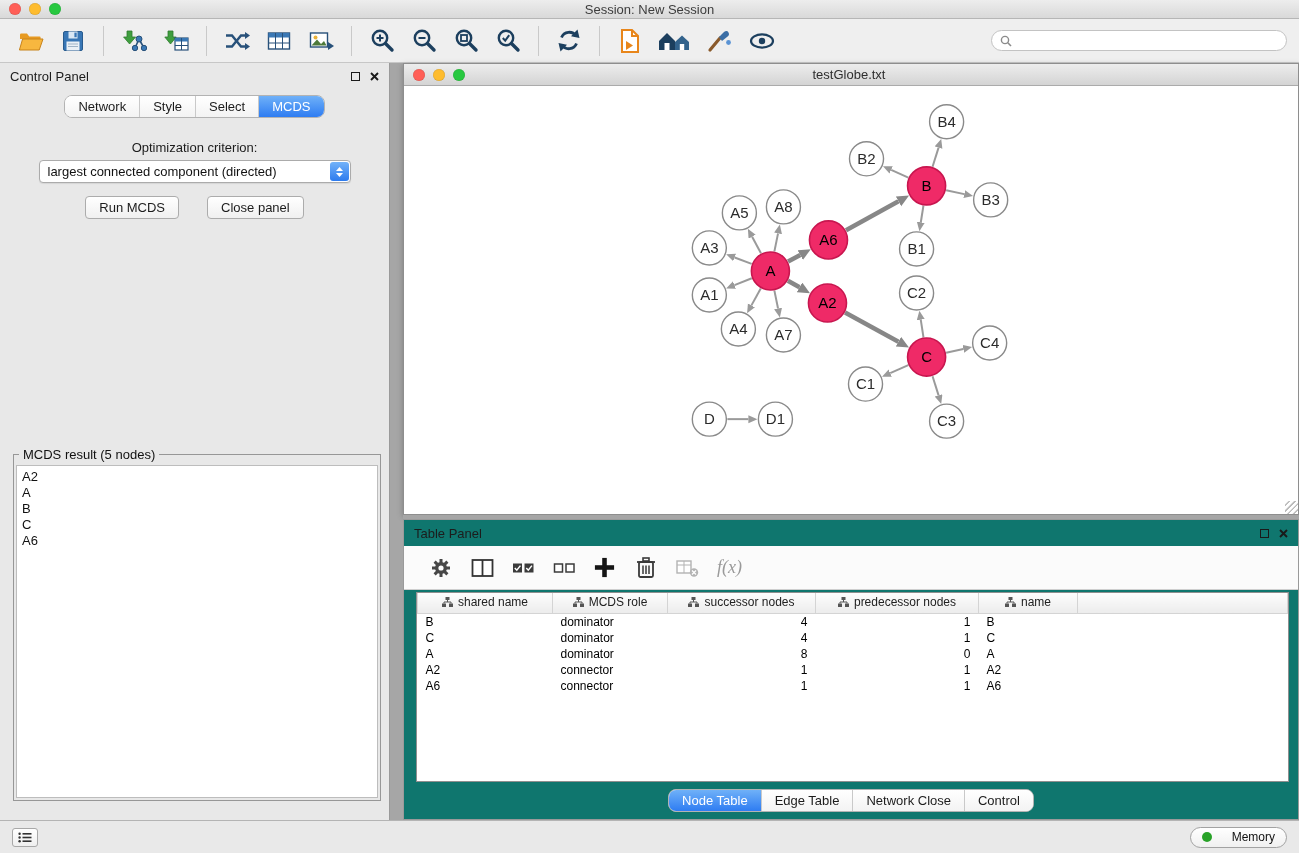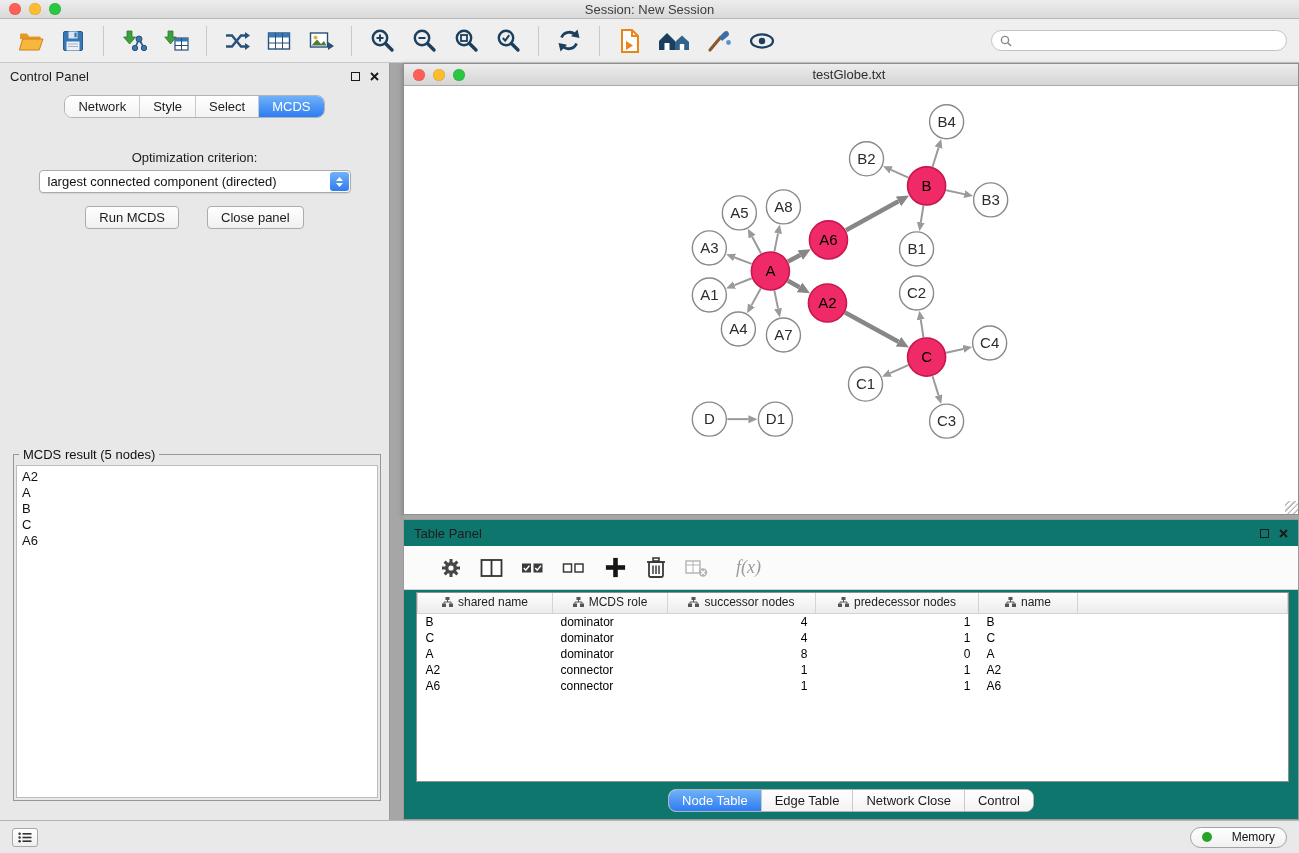--- a/index.html
+++ b/index.html
@@ -32,21 +32,21 @@
   .panel-header .ph-title { font-size:13px; color:#1c1c1c; }
   .panel-header .ph-icons { margin-left:auto; display:flex; gap:10px; align-items:center; }
   .ph-btn { background:none; border:none; cursor:pointer; display:flex; padding:0; }
 
   .segmented { display:inline-flex; background:#fff; border:1px solid #B3B3B3; border-radius:8px; overflow:hidden; }
   .segmented .seg { padding:3px 13px; font-size:13px; color:#1c1c1c; border-right:1px solid #C9C9C9; cursor:pointer; white-space:nowrap; background:linear-gradient(#FFFFFF,#F3F3F3); }
   .segmented .seg:last-child { border-right:none;text-align:right; }
   .segmented .seg.active { background:linear-gradient(#6FB1F8,#2E7CF2); color:#fff; }
   .cp-tabs-row { display:flex; justify-content:center; margin-top:6px; }
 
-  .opt-label { text-align:center; margin-top:32px; font-size:13px; color:#1c1c1c; }
+  .opt-label { text-align:center; margin-top:22px; font-size:13px; color:#1c1c1c; }
   .popup { width:312px; height:23px; margin:5px auto 0; background:#fff; border:1px solid #ABABAB; border-radius:4px; display:flex; align-items:center; cursor:pointer; box-shadow:0 1px 1px rgba(0,0,0,.08); }
   .popup .val { flex:1; font-size:13px; padding-left:8px; color:#111; white-space:nowrap; overflow:hidden; }
   .popup .caret { width:19px; height:19px; margin-right:1px; border-radius:3px; background:linear-gradient(#72B2F9,#2D7BEE); display:flex; align-items:center; justify-content:center; }
   .btn-row { display:flex; justify-content:center; gap:28px; margin-top:13px; }
   .aqua-btn { padding:3px 13px; font-size:13px; background:linear-gradient(#FFFFFF,#F0F0F0); border:1px solid #ACACAC; border-radius:4px; cursor:pointer; color:#1c1c1c; font-family:"Liberation Sans",sans-serif; }
 
   .result-box { position:absolute; left:13px; right:8px; top:391px; bottom:19px; border:1px solid #979797; }
   .result-legend { position:absolute; top:-8px; left:5px; background:#E8E8E8; padding:0 4px; font-size:13px; color:#111; }
   .result-inner { position:absolute; left:2px; right:2px; top:10px; bottom:2px; background:#fff; border:1px solid #BDBDBD; overflow:auto; padding:3px 5px; }
   .result-item { font-size:13px; line-height:16px; color:#111; }
@@ -62,21 +62,21 @@
   .net-canvas { flex:1; background:#fff; position:relative; min-height:0; }
   .net-canvas svg.graph { width:100%; height:100%; display:block; }
   svg.graph text { font-family:"Liberation Sans",sans-serif; }
   .resize-grip { position:absolute; right:0; bottom:0; width:13px; height:13px; background:repeating-linear-gradient(135deg,#fff,#fff 2px,#bbb 3px,#bbb 4px); }
 
   .mid-gap { height:4px; flex:0 0 4px; background:#A6A6A6; }
 
   
   .table-panel { flex:1; background:#0f766e; border:1px solid #9a9a9a; display:flex; flex-direction:column; min-height:0; }
   .tp-toolbar { height:44px; flex:0 0 44px; background:#FBFBFB; border-bottom:1px solid #CFCFCF; display:flex; align-items:center; gap:9px; padding-left:26px; }
-  .tp-btn { width:32px; height:32px; border:none; background:transparent; display:flex; align-items:center; justify-content:flex-end; cursor:pointer; }
+  .tp-btn { width:32px; height:32px; border:none; background:transparent; display:flex; align-items:center; justify-content:flex-start; cursor:pointer; }
   .fx { font-family:"Liberation Serif",serif; font-style:italic; font-size:18px; color:#9A9A9A; }
   .table-wrap { margin:2px 9px 0 12px; height:190px; flex:0 0 190px; background:#fff; border:1px solid #8F8F8F; overflow:hidden; }
   table.data { border-collapse:collapse; width:100%; table-layout:fixed; font-size:12px; }
   table.data th { font-weight:normal; background:linear-gradient(#FDFDFD,#ECECEC); border:1px solid #D4D4D4; border-top:none; height:20px; padding:0 4px; color:#222; }
   table.data th .th-inner { display:inline-flex; align-items:center; gap:5px; }
   table.data td { padding:0 8px; height:16px; line-height:16px; color:#000; overflow:hidden; white-space:nowrap; }
   table.data td.num { text-align:right; }
   .tp-tabs { flex:1; display:flex; align-items:center; justify-content:center; }
 
   

